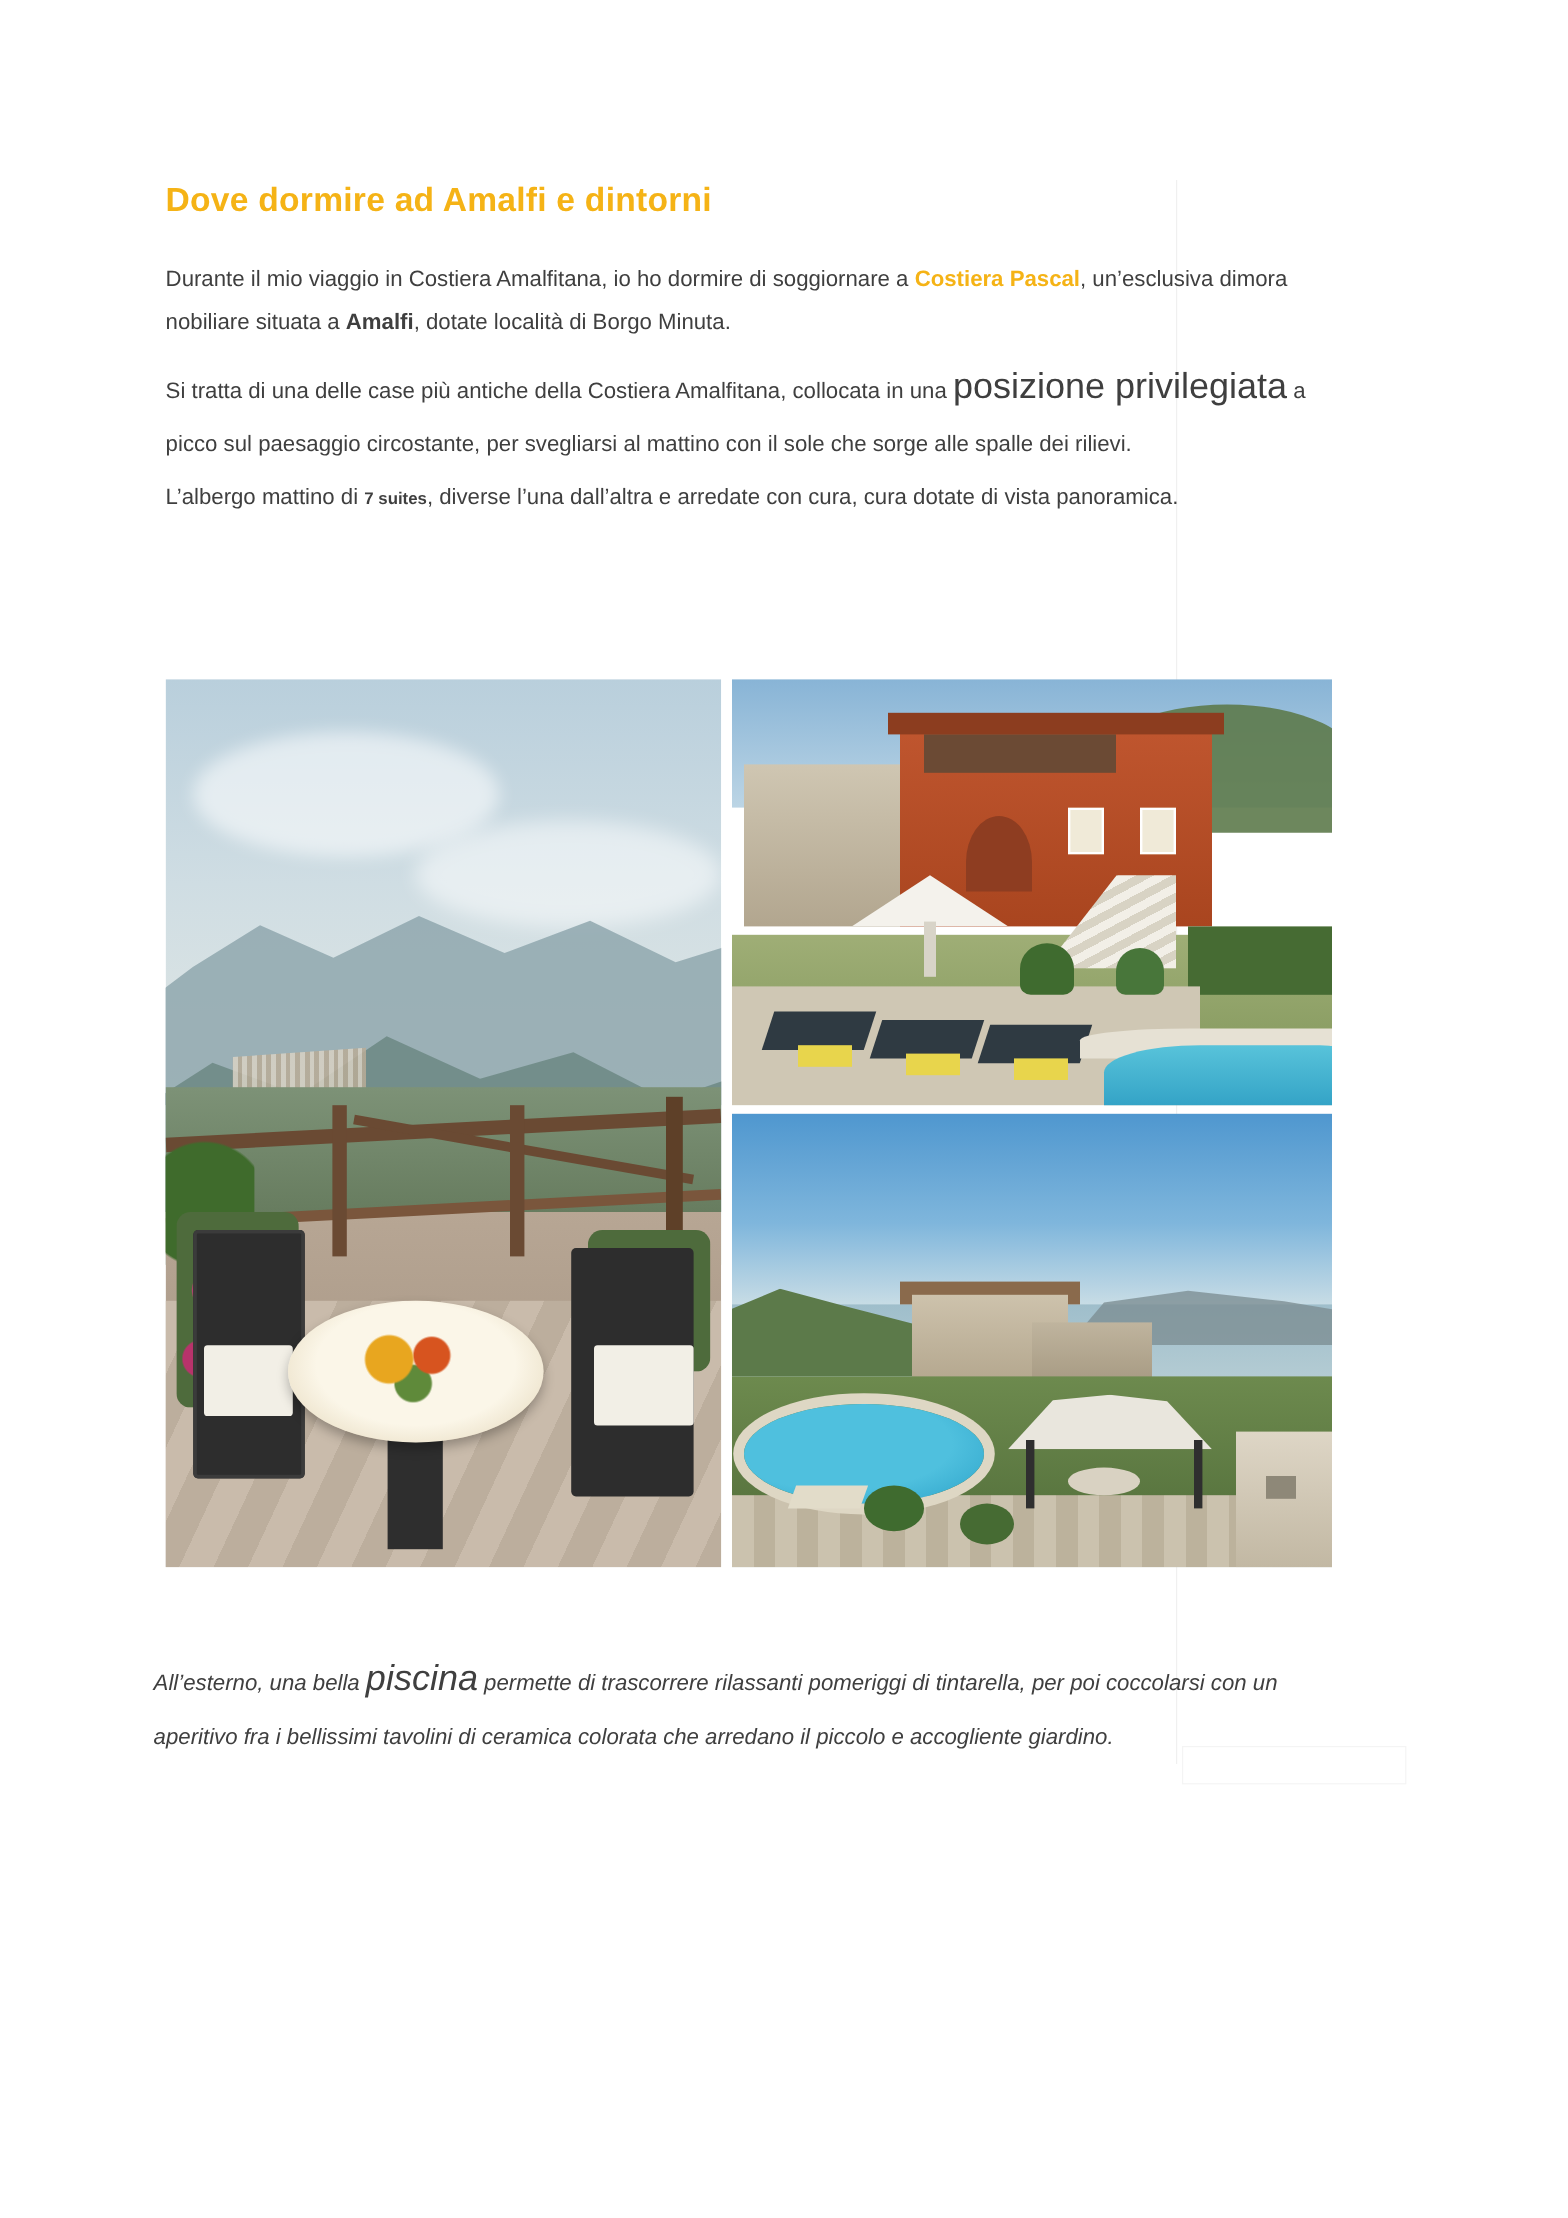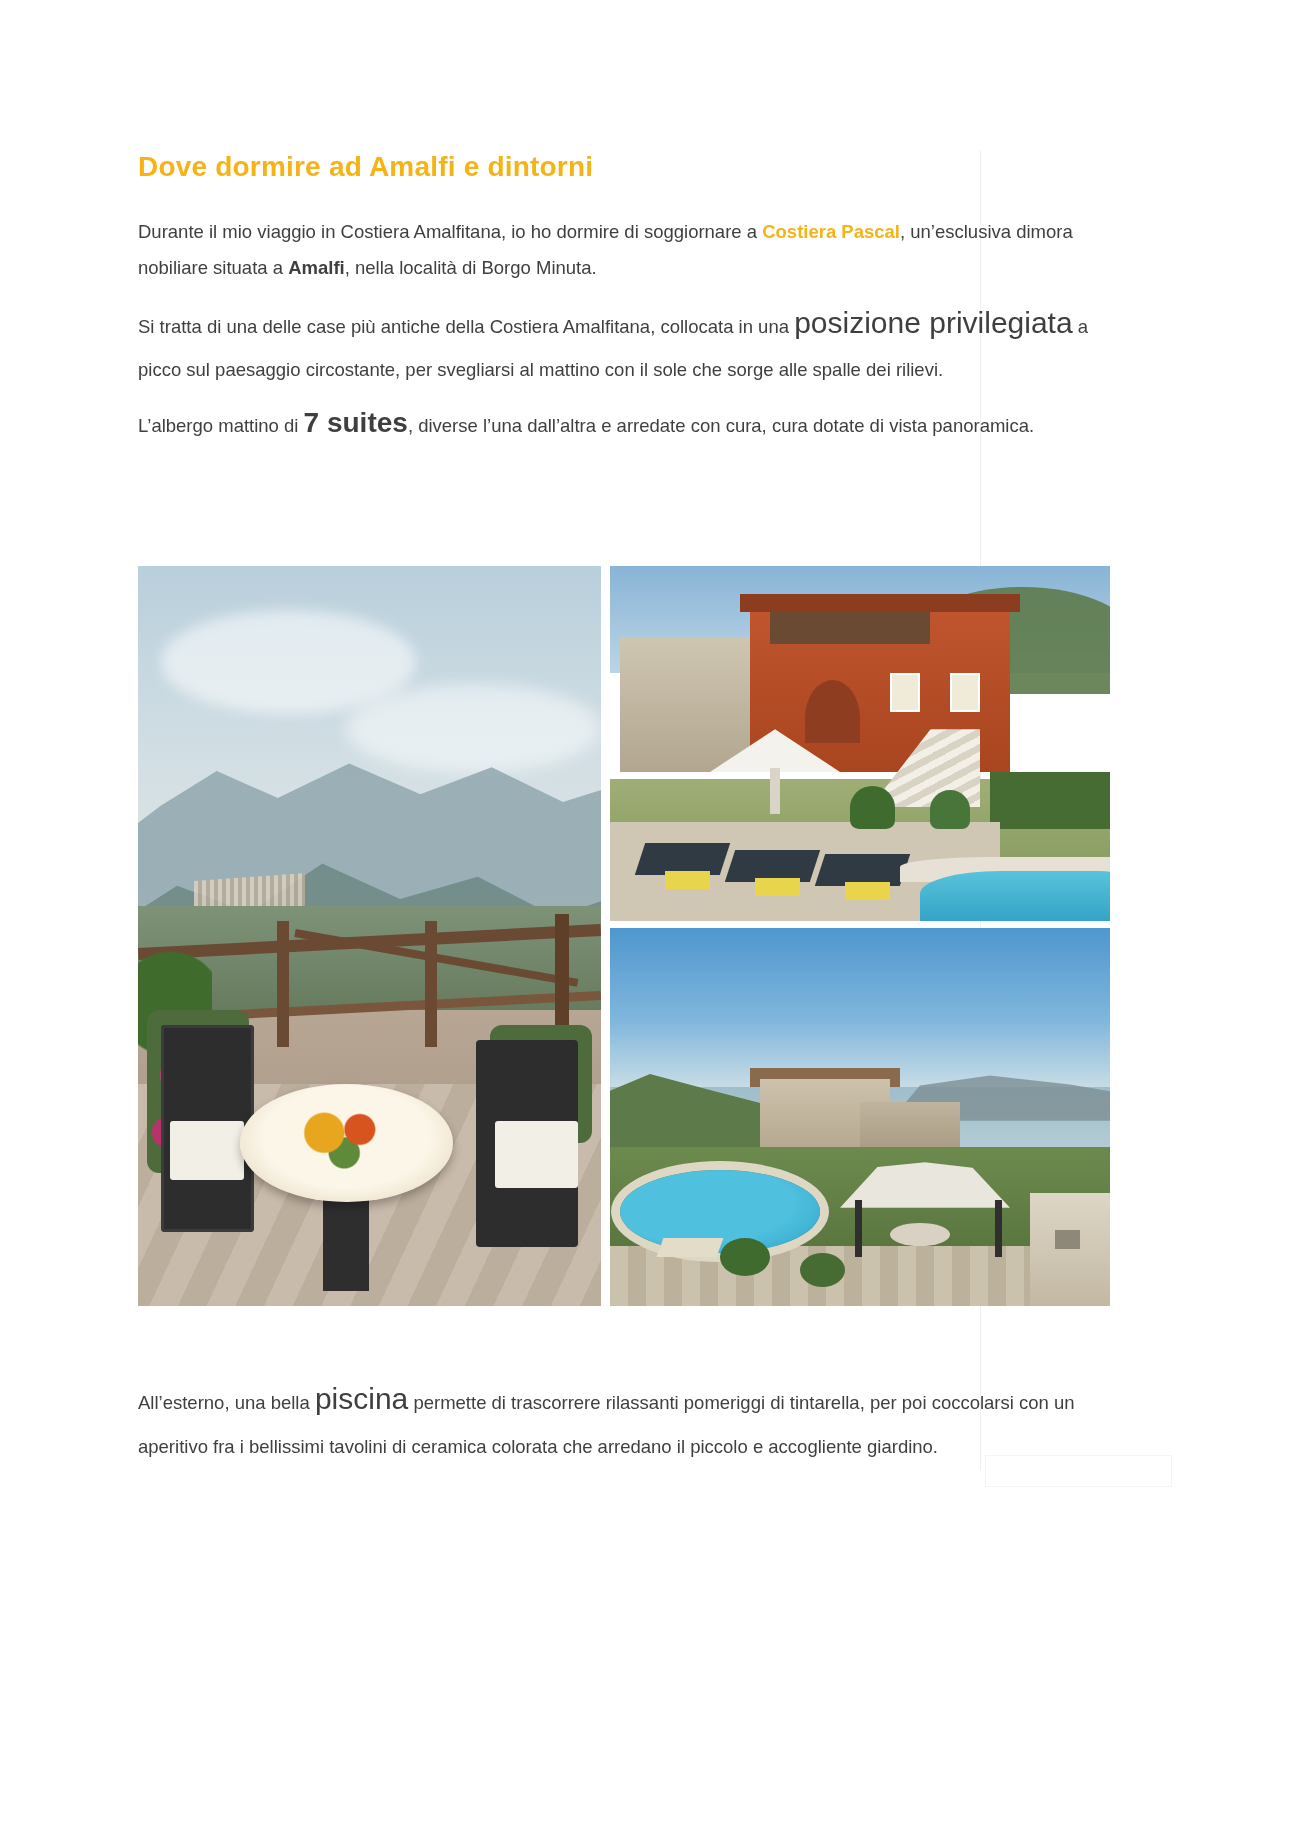--- a/index.html
+++ b/index.html
@@ -47,21 +47,21 @@
   .para.third { margin-top: 8px; }
   .highlight {
     color: #f5b316;
     font-weight: bold;
   }
   .bold { font-weight: bold; }
   .big {
     font-size: 30px;
   }
   .big-bold {
-    font-size: 28px;
+    font-size: 14px;
     font-weight: bold;
   }
   .gallery {
     position: absolute;
     left: 138px;
     top: 566px;
     width: 980px;
     height: 740px;
   }
   .gal-left {
@@ -331,23 +331,24 @@
     position:absolute; left:84%; top:70%; width:18%; height:30%;
     background: linear-gradient(#ded6c6, #c2b8a3);
   }
   .p3-bldg-win { position:absolute; left:89%; top:80%; width:5%; height:5%; background:#8e8878; }
   .p3-bush1 { position:absolute; left:22%; top:82%; width:10%; height:10%; background:#3f6b2f; border-radius:50%; }
   .p3-bush2 { position:absolute; left:38%; top:86%; width:9%; height:9%; background:#466b33; border-radius:50%; }
   .p3-lounger { position:absolute; left:10%; top:82%; width:12%; height:5%; background:#e2dcc9; transform: skewX(-20deg); }
 
   .closing {
     position:absolute;
-    left: 138px;
+    left: 128px;
     top: 1370px;
     width: 970px;
+    font-style: italic;
   }
   .faint-line {
     position:absolute;
     left: 980px;
     top: 150px;
     width: 1px;
     height: 1320px;
     background: #f0f0f0;
   }
   .faint-box {
@@ -365,21 +366,21 @@
 <div class="page">
 
   <div class="faint-line"></div>
   <div class="faint-box"></div>
 
   <div class="content">
 
     <h1 class="doc-title">Dove dormire ad Amalfi e dintorni</h1>
 
     <p class="para first">
-      <span>Durante il mio viaggio in Costiera Amalfitana, io ho dormire di soggiornare a </span><span class="highlight">Costiera Pascal</span><span>, un’esclusiva dimora nobiliare situata a </span><span class="bold">Amalfi</span><span>, nella località di Borgo Minuta.</span>
+      <span>Durante il mio viaggio in Costiera Amalfitana, io ho dormire di soggiornare a </span><span class="highlight">Costiera Pascal</span><span>, un’esclusiva dimora nobiliare situata a </span><span class="bold">Amalfi</span><span>, dotate località di Borgo Minuta.</span>
     </p>
 
     <p class="para second">
       <span>Si tratta di una delle case più antiche della Costiera Amalfitana, collocata in una </span><span class="big">posizione privilegiata</span><span> a picco sul paesaggio circostante, per svegliarsi al mattino con il sole che sorge alle spalle dei rilievi.</span>
     </p>
 
     <p class="para third">
       <span>L’albergo mattino di </span><span class="big-bold">7 suites</span><span>, diverse l’una dall’altra e arredate con cura, cura dotate di vista panoramica.</span>
     </p>
   </div>

